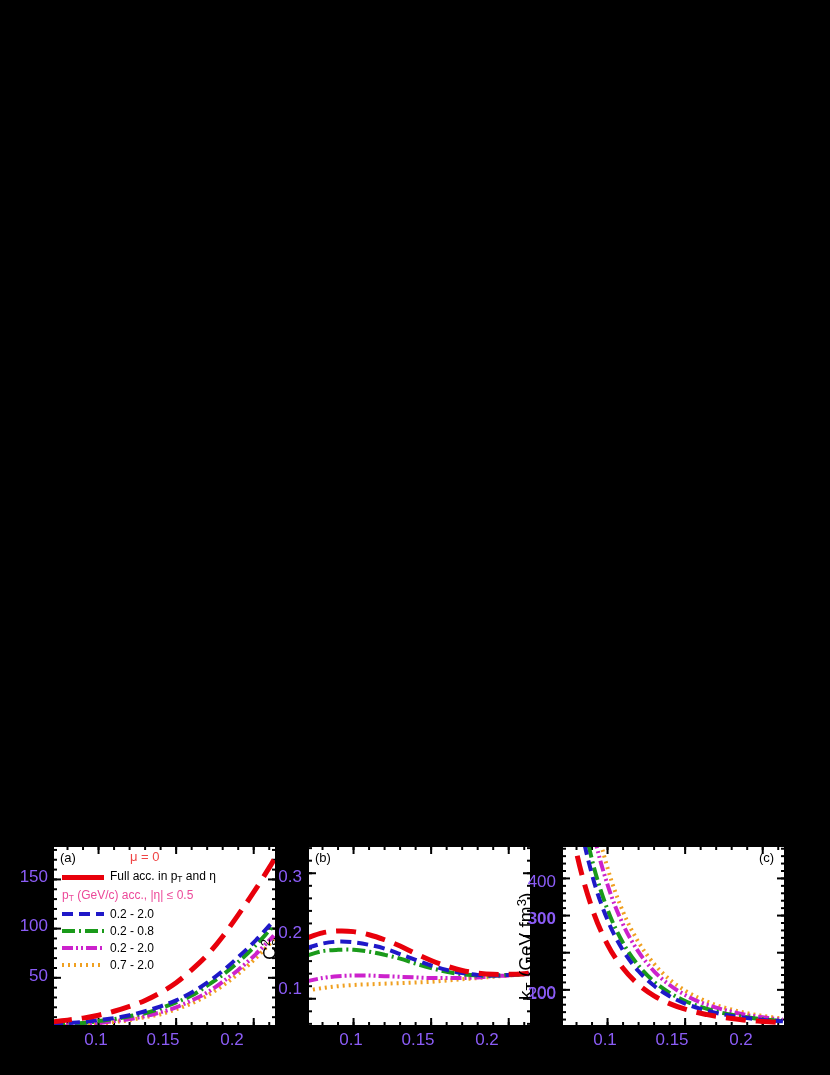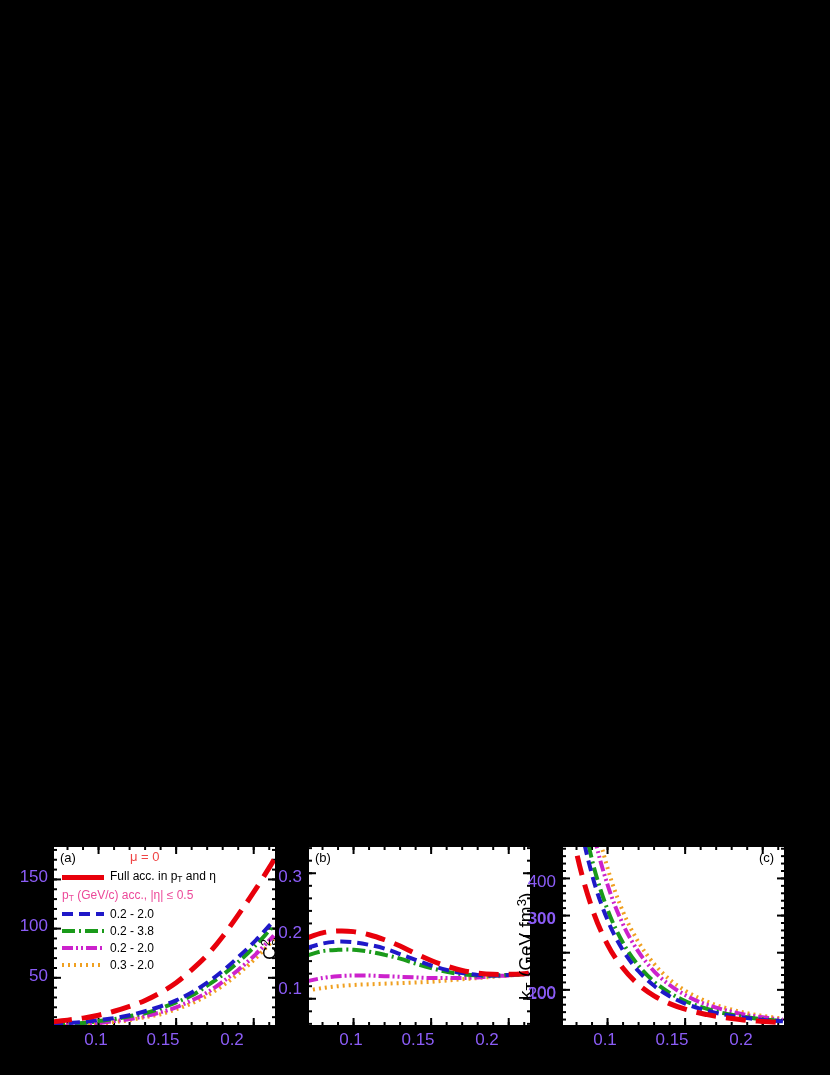--- a/index.html
+++ b/index.html
@@ -158,37 +158,37 @@
           </svg>
         </span>
         <span class="lbl">0.2 - 2.0</span>
       </div>
       <div class="legrow">
         <span class="swatch">
           <svg width="42" height="6" style="position:absolute;left:0;top:-3px;">
             <line x1="0" y1="3" x2="42" y2="3" stroke="#1a9a1a" stroke-width="4" stroke-dasharray="13 4 2 4"></line>
           </svg>
         </span>
-        <span class="lbl">0.2 - 3.8</span>
+        <span class="lbl">0.2 - 0.8</span>
       </div>
       <div class="legrow">
         <span class="swatch">
           <svg width="42" height="6" style="position:absolute;left:0;top:-3px;">
             <line x1="0" y1="3" x2="42" y2="3" stroke="#cc22cc" stroke-width="4" stroke-dasharray="11 3 2 3 2 3"></line>
           </svg>
         </span>
         <span class="lbl">0.2 - 2.0</span>
       </div>
       <div class="legrow">
         <span class="swatch">
           <svg width="42" height="6" style="position:absolute;left:0;top:-3px;">
             <line x1="0" y1="3" x2="42" y2="3" stroke="#f0a020" stroke-width="4" stroke-dasharray="2 4"></line>
           </svg>
         </span>
-        <span class="lbl">0.3 - 2.0</span>
+        <span class="lbl">0.7 - 2.0</span>
       </div>
     </div>
   </div>
 
   <div class="tick y" style="left:8px;top:876px;width:40px;">150</div>
   <div class="tick y" style="left:8px;top:925px;width:40px;">100</div>
   <div class="tick y" style="left:8px;top:975px;width:40px;">50</div>
   <div class="tick x" style="left:96px;top:1031px;">0.1</div>
   <div class="tick x" style="left:163px;top:1031px;">0.15</div>
   <div class="tick x" style="left:232px;top:1031px;">0.2</div>

